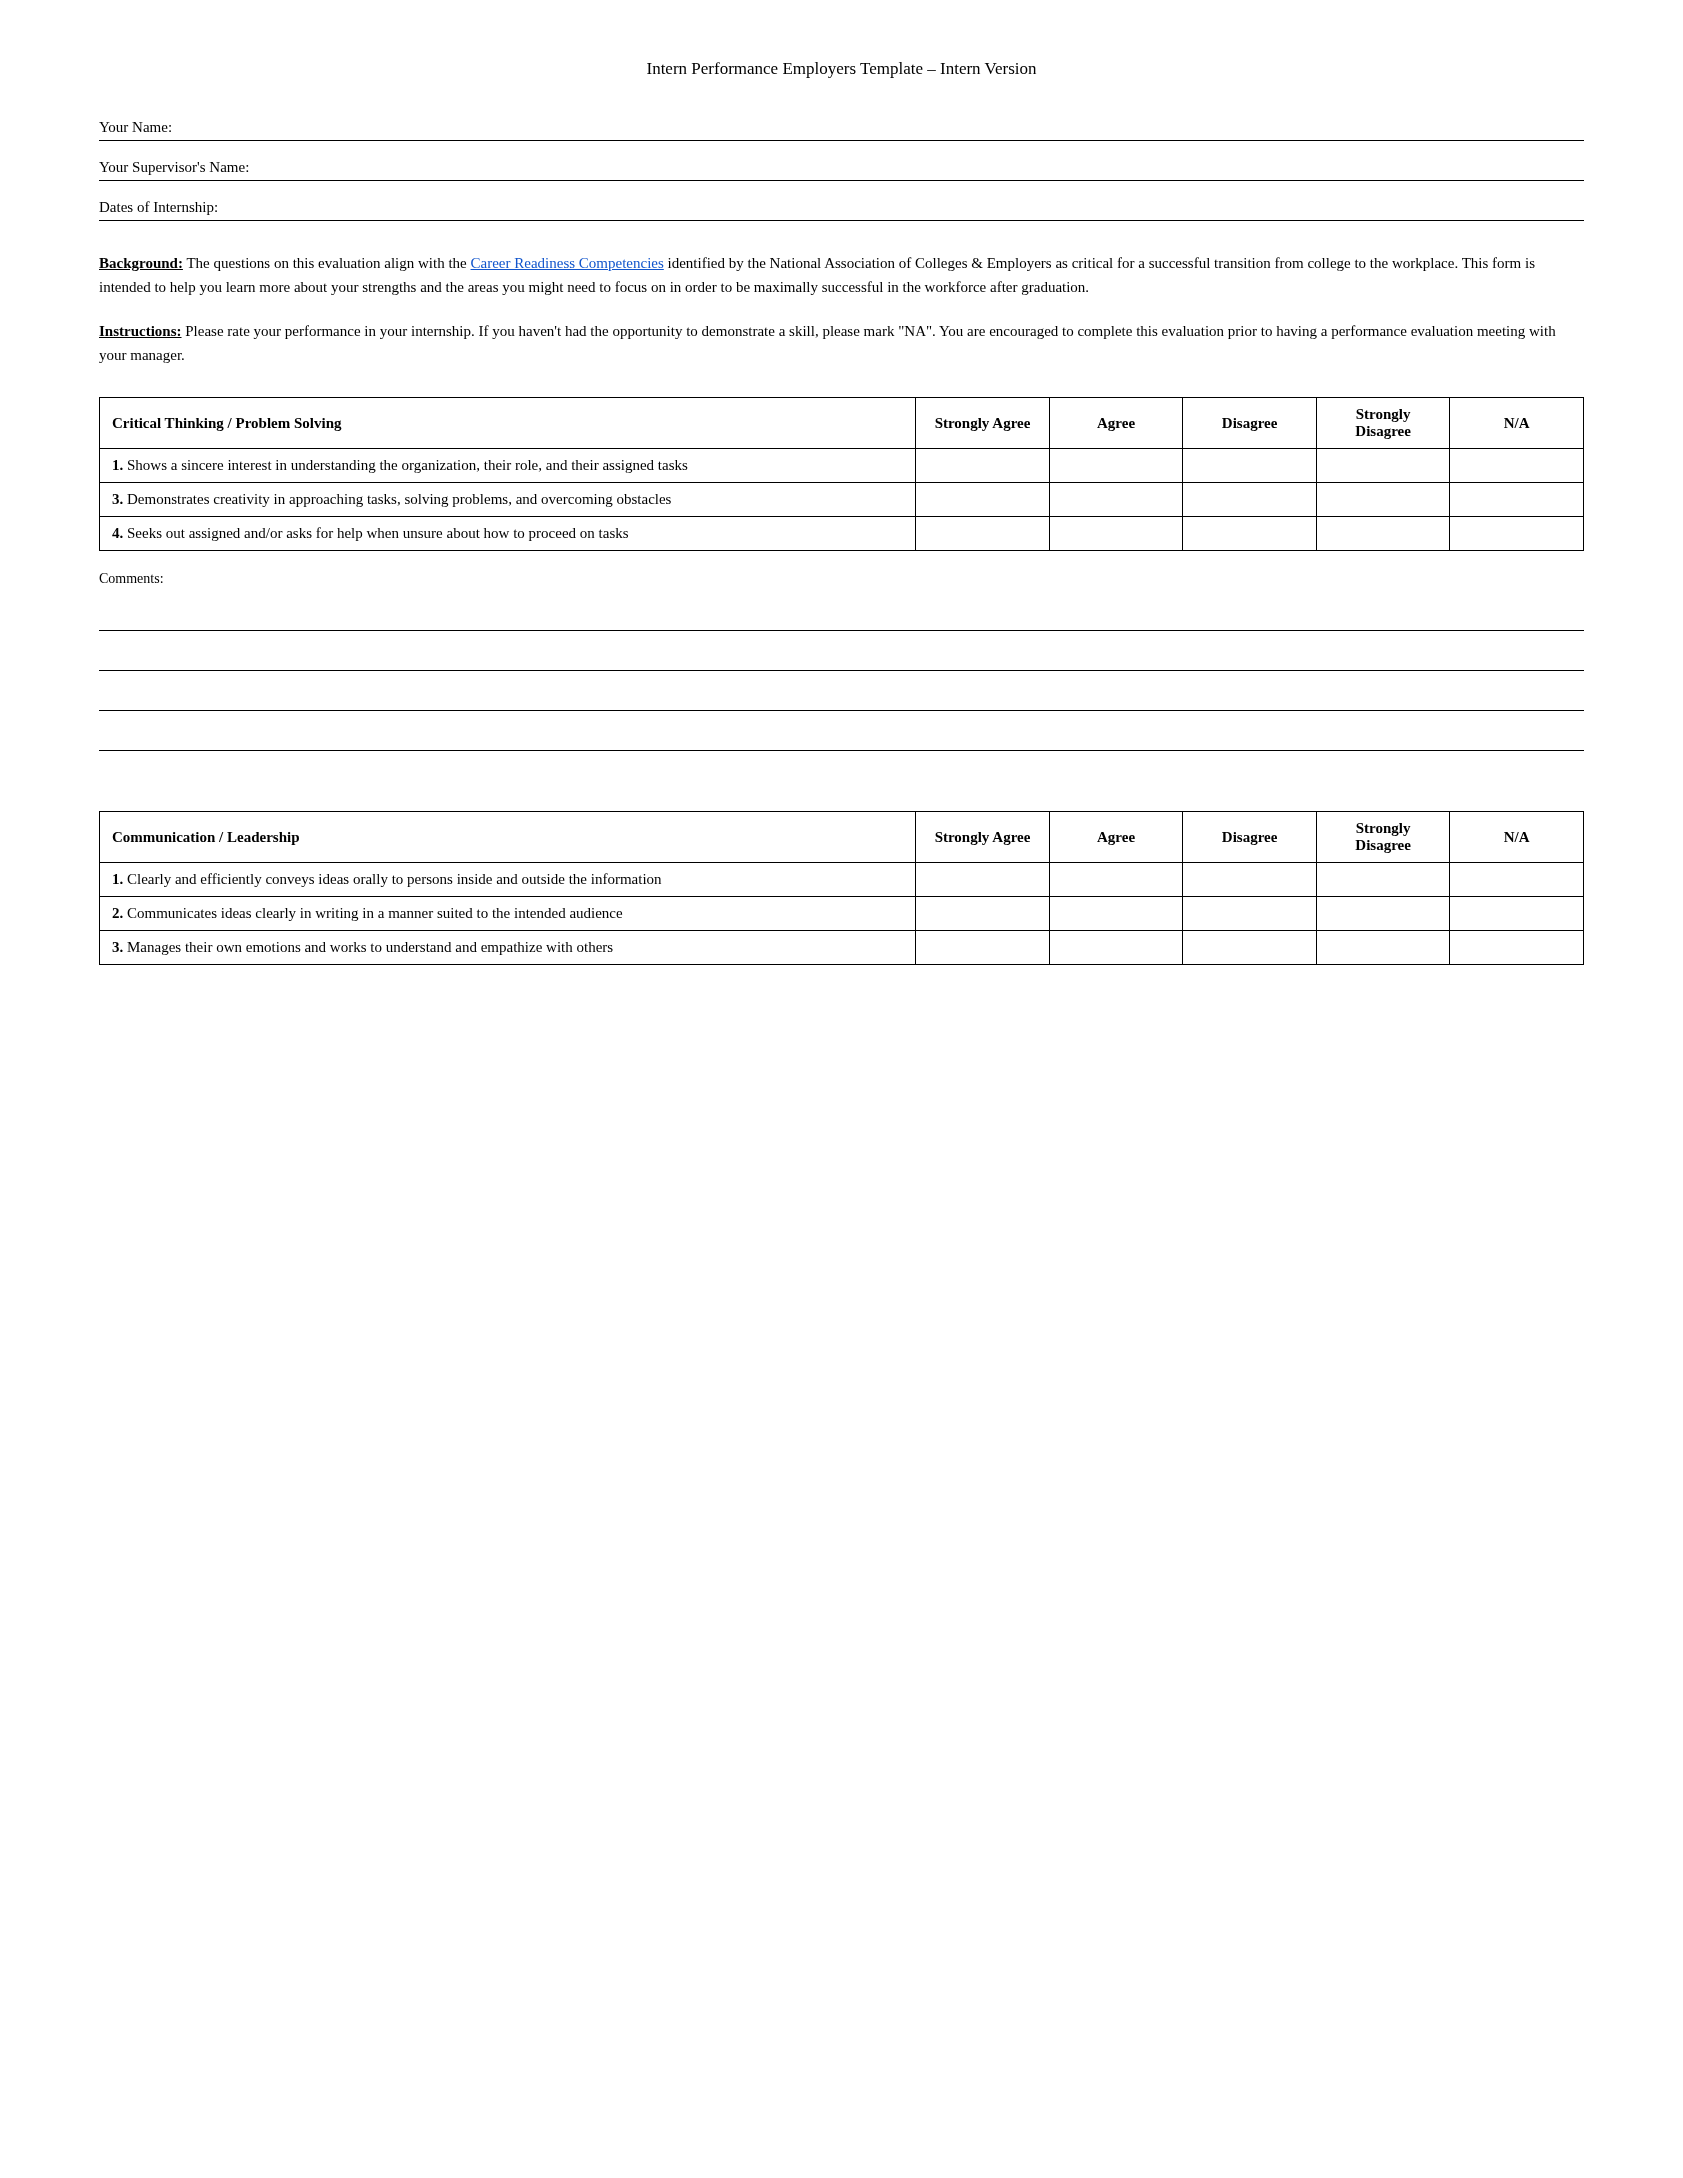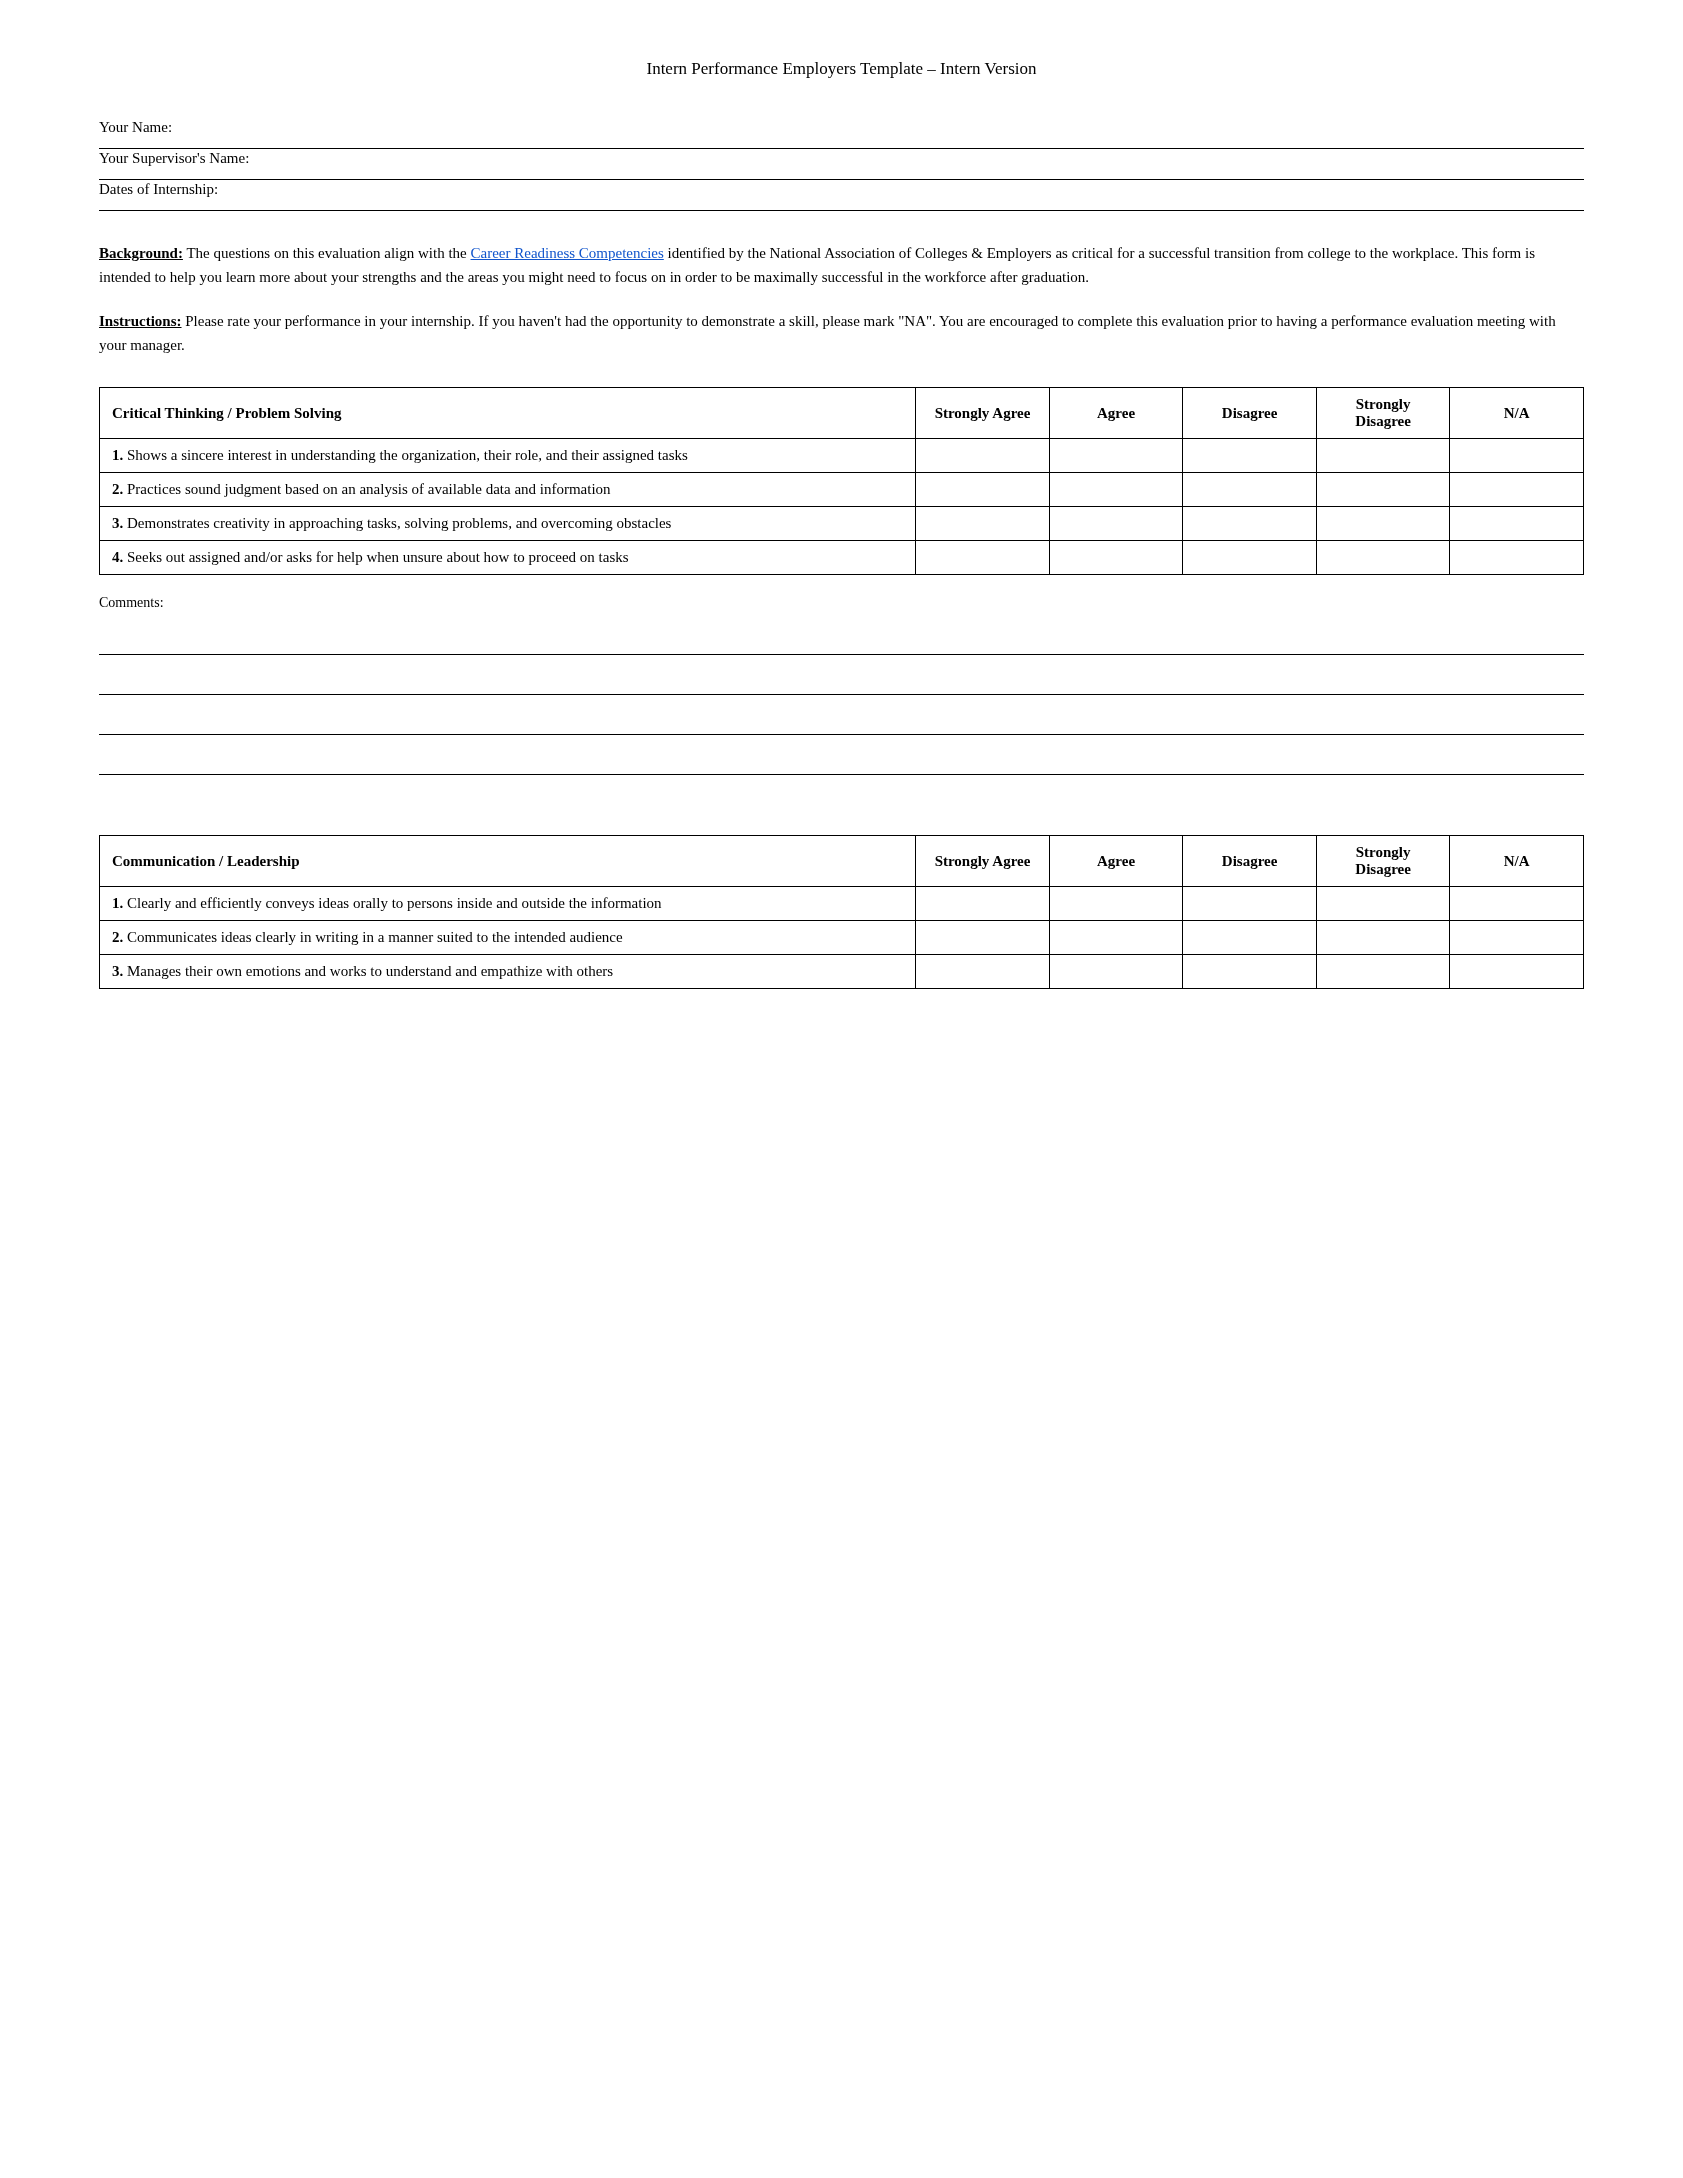--- a/index.html
+++ b/index.html
@@ -22,23 +22,23 @@
       text-align: center;
       font-size: 17px;
       font-weight: normal;
       margin-bottom: 40px;
       font-family: 'Times New Roman', Times, serif;
     }
 
     .field-row {
       display: flex;
       align-items: flex-end;
-      margin-bottom: 1px;
+      margin-bottom: 18px;
       border-bottom: 1.5px solid #000;
-      padding-bottom: 12px;
+      padding-bottom: 4px;
     }
 
     .field-label {
       font-size: 15px;
       white-space: nowrap;
       margin-right: 10px;
       font-weight: normal;
       font-family: 'Times New Roman', Times, serif;
     }
 
@@ -190,31 +190,20 @@
         <span> Shows a sincere interest in understanding the organization, their role, and their assigned tasks</span>
       </td>
       <td class="rating-cell"></td>
       <td class="rating-cell"></td>
       <td class="rating-cell"></td>
       <td class="rating-cell"></td>
       <td class="rating-cell"></td>
     </tr>
       <tr>
       <td class="question-cell">
-        <strong>2.</strong>
-        <span> Practices sound judgment based on an analysis of available data and information</span>
-      </td>
-      <td class="rating-cell"></td>
-      <td class="rating-cell"></td>
-      <td class="rating-cell"></td>
-      <td class="rating-cell"></td>
-      <td class="rating-cell"></td>
-    </tr>
-      <tr>
-      <td class="question-cell">
         <strong>3.</strong>
         <span> Demonstrates creativity in approaching tasks, solving problems, and overcoming obstacles</span>
       </td>
       <td class="rating-cell"></td>
       <td class="rating-cell"></td>
       <td class="rating-cell"></td>
       <td class="rating-cell"></td>
       <td class="rating-cell"></td>
     </tr>
       <tr>

